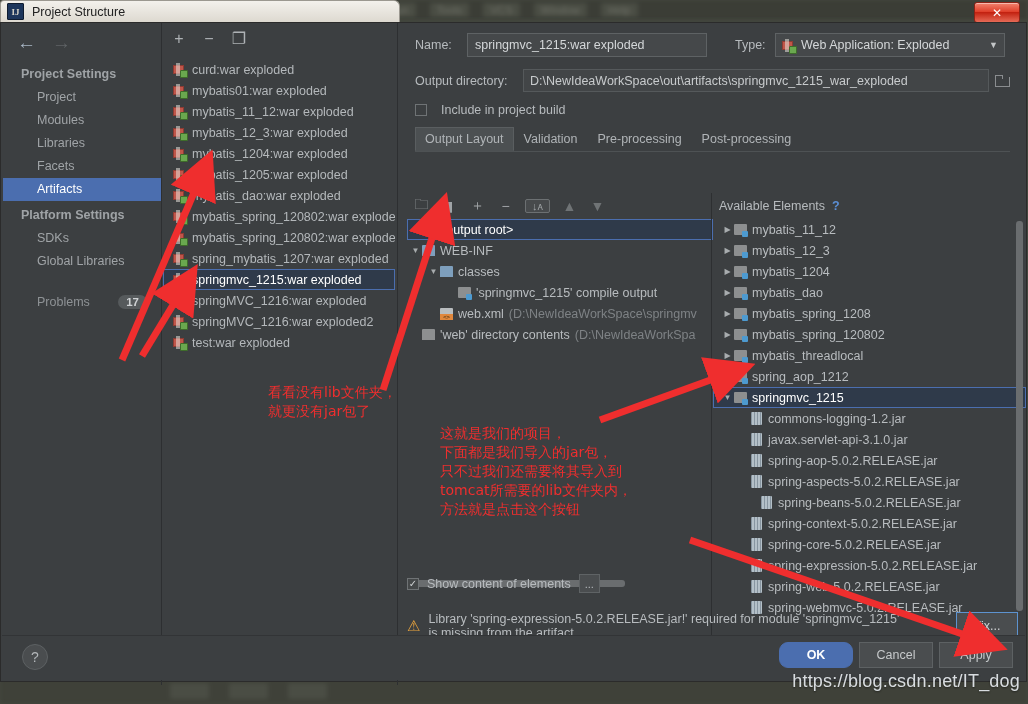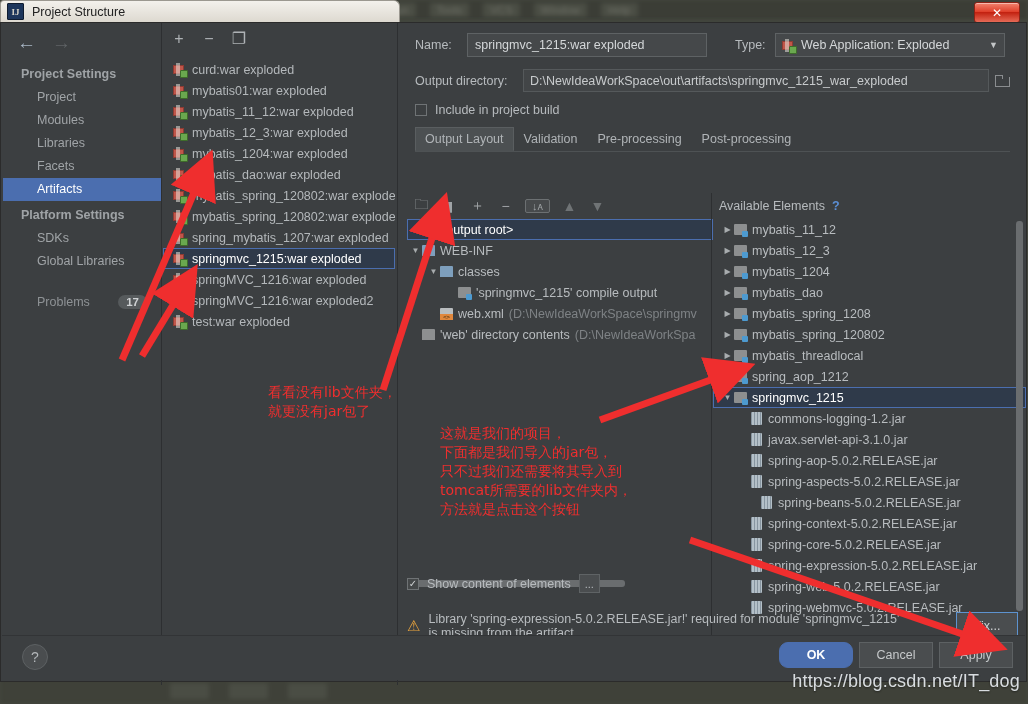--- a/index.html
+++ b/index.html
@@ -238,20 +238,26 @@
         <div class="art-row">
             <span class="ico-war">
               <span class="dot"></span>
             </span>
             <span>mybatis_1204:war exploded</span>
           </div>
         <div class="art-row">
             <span class="ico-war">
               <span class="dot"></span>
             </span>
+            <span>mybatis_1205:war exploded</span>
+          </div>
+        <div class="art-row">
+            <span class="ico-war">
+              <span class="dot"></span>
+            </span>
             <span>mybatis_dao:war exploded</span>
           </div>
         <div class="art-row">
             <span class="ico-war">
               <span class="dot"></span>
             </span>
             <span>mybatis_spring_120802:war exploded</span>
           </div>
         <div class="art-row">
             <span class="ico-war">
@@ -308,21 +314,21 @@
           <span class="caret">▼</span>
         </div>
       </div>
 
       <div class="frow" style="margin-top:12px;">
         <div class="lbl" style="width:108px;">Output directory:</div>
         <div class="dirfield">D:\NewIdeaWorkSpace\out\artifacts\springmvc_1215_war_exploded</div>
         <div class="folder-ico"></div>
       </div>
 
-      <div class="frow" style="margin-top:11px;gap:8px;">
+      <div class="frow" style="margin-top:11px;gap:14px;">
         <span class="chk"></span>
         <span class="lbl">Include in project build</span>
       </div>
 
       <div class="tabs">
         <div class="tab active">Output Layout</div>
         <div class="tab">Validation</div>
         <div class="tab">Pre-processing</div>
         <div class="tab">Post-processing</div>
       </div>

